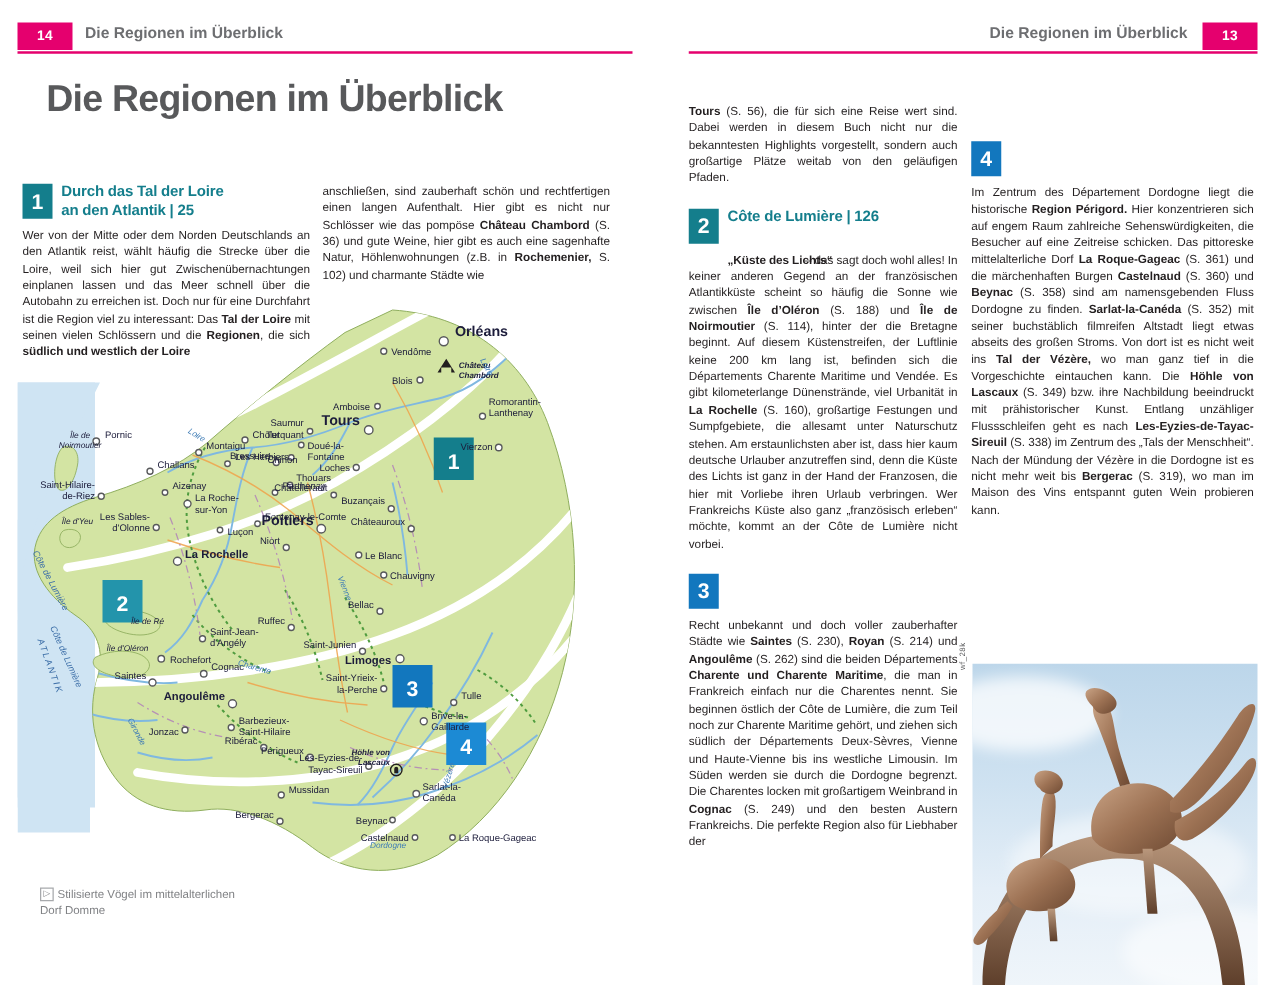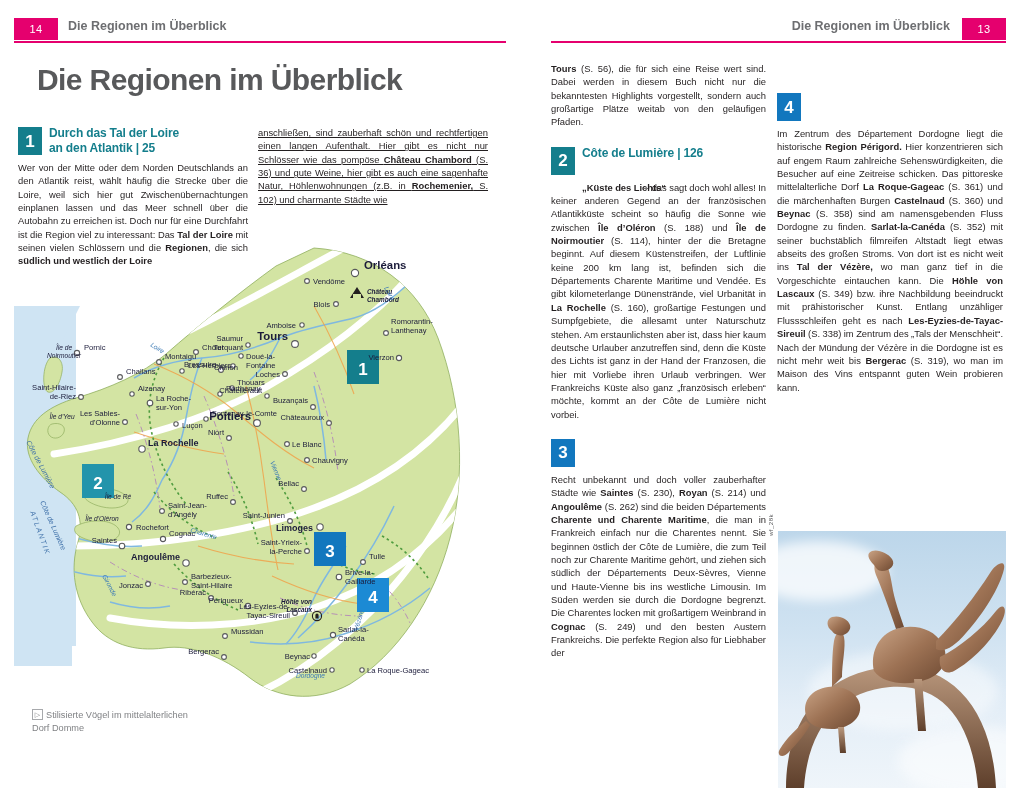--- a/index.html
+++ b/index.html
@@ -10,21 +10,21 @@
     overflow:hidden;
     position:relative;
   }
   .page{position:absolute;inset:0;}
 
   
   .runhead{position:absolute;top:18px;height:22px;}
   .runhead .folio{
     position:absolute;top:0;width:44px;height:22px;
     background:#e5006e;color:#fff;
-    font-size:11px;font-weight:normal;
+    font-size:11px;font-weight:bold;
     display:flex;align-items:center;justify-content:center;
     letter-spacing:.3px;
   }
   .runhead .rh-title{
     position:absolute;top:1px;
     font-size:12.5px;font-weight:bold;color:#6d6e71;
     white-space:nowrap;
   }
   .runhead .rule{
     position:absolute;top:23px;height:1.6px;background:#e5006e;
@@ -46,23 +46,24 @@
   }
 
   
   .col{
     position:absolute;
     font-size:9.4px;line-height:13.35px;
     color:#231f20;
     text-align:justify;
     -webkit-hyphens:none;hyphens:none;
     word-spacing:-0.2px;
+    margin-top:20px;
   }
   #col1{left:18px;top:126px;width:230px;}
-  #col2{left:258px;top:126px;width:230px;text-decoration:underline;}
+  #col2{left:258px;top:126px;width:230px;}
   #col3{left:551px;top:62px;width:215px;}
   #col4{left:777px;top:62px;width:226px;}
 
   .col p{margin:0;}
   .col b{font-weight:bold;}
 
   
   .sec{position:relative;margin:0 0 1px 0;min-height:34px;}
   .sec .badge{
     position:absolute;left:0;top:1px;

